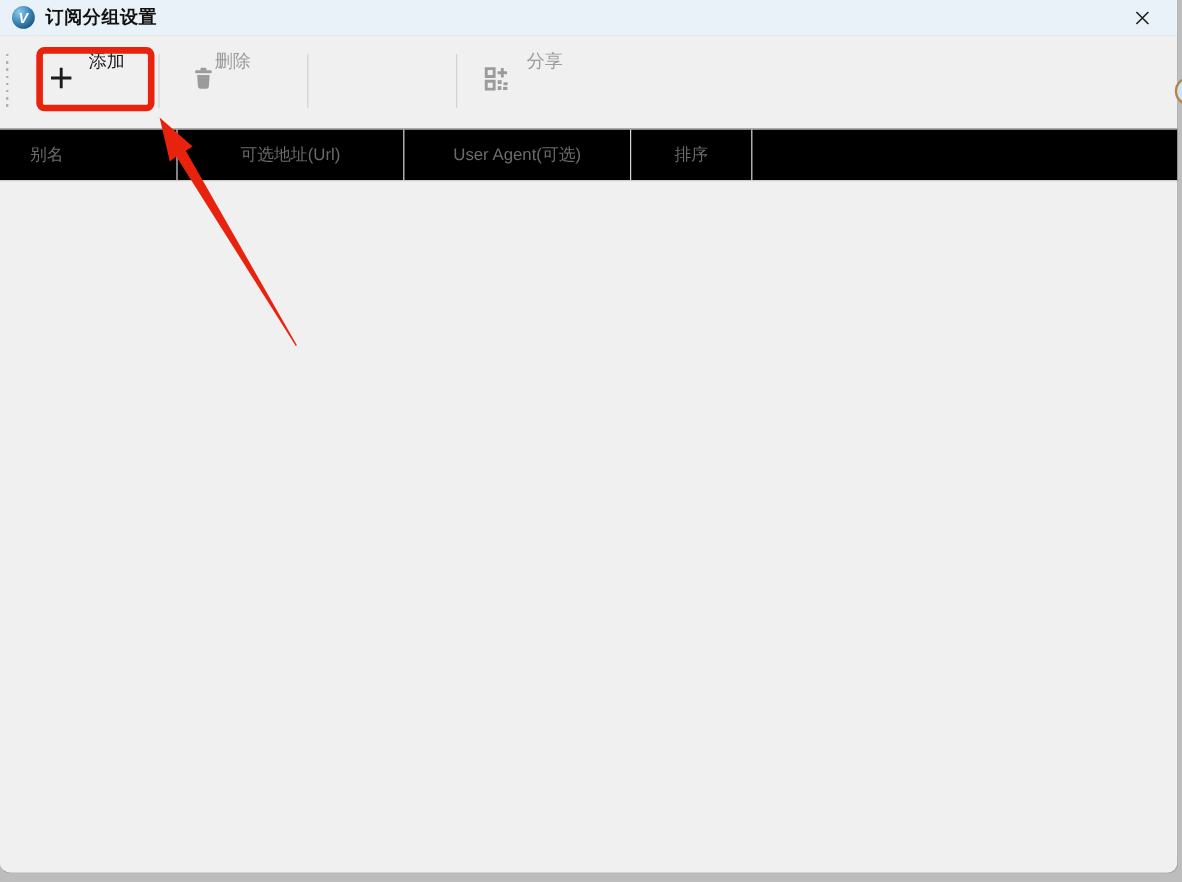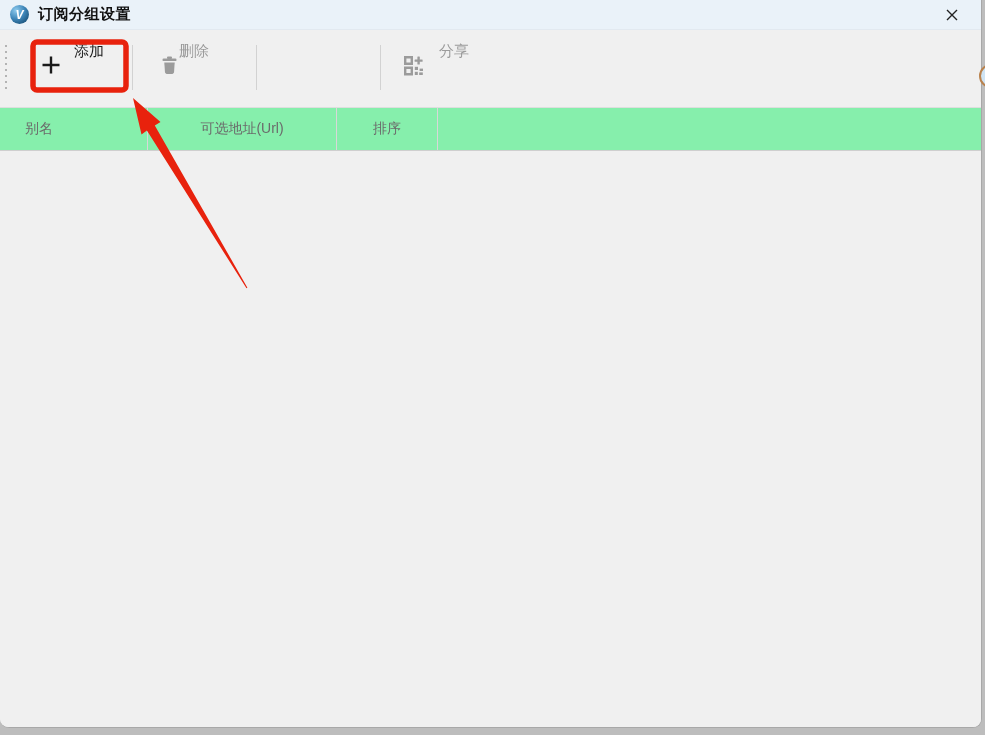--- a/index.html
+++ b/index.html
@@ -64,21 +64,21 @@
   .tsep {
     position:absolute; top:15px; width:1px; height:45px; background:#d2d2d2;
   }
   .tsep-1 { left:132px; } .tsep-2 { left:256px; } .tsep-3 { left:380px; }
   .icon { display:flex; align-items:center; justify-content:center; }
 
   
   .grid-header {
     position:absolute; left:0; top:107px; width:982px; height:44px;
     display:flex;
-    background:#86efac;
+    background:#000000;
     border-top:1px solid #dedede;
     border-bottom:1px solid #cfcfcf;
   }
   .col {
     height:100%; display:flex; align-items:center; justify-content:center;
     font-size:14px; color:#6b6b6b;
     border-right:1px solid #d8d8d8;
   }
   .col-alias { width:148px; justify-content:flex-start; padding-left:25px; }
   .col-url   { width:189px; }
@@ -168,20 +168,21 @@
         </svg>
       </span>
       <span class="lbl">分享</span>
     </div>
 
   </div>
 
   <div class="grid-header">
     <div class="col col-alias">别名</div>
     <div class="col col-url">可选地址(Url)</div>
+    <div class="col col-agent">User Agent(可选)</div>
     <div class="col col-sort">排序</div>
     <div class="col col-stub"></div>
   </div>
 
   <div class="grid-body"></div>
 
 </div>
 
 <div class="edge-circle"></div>
 

